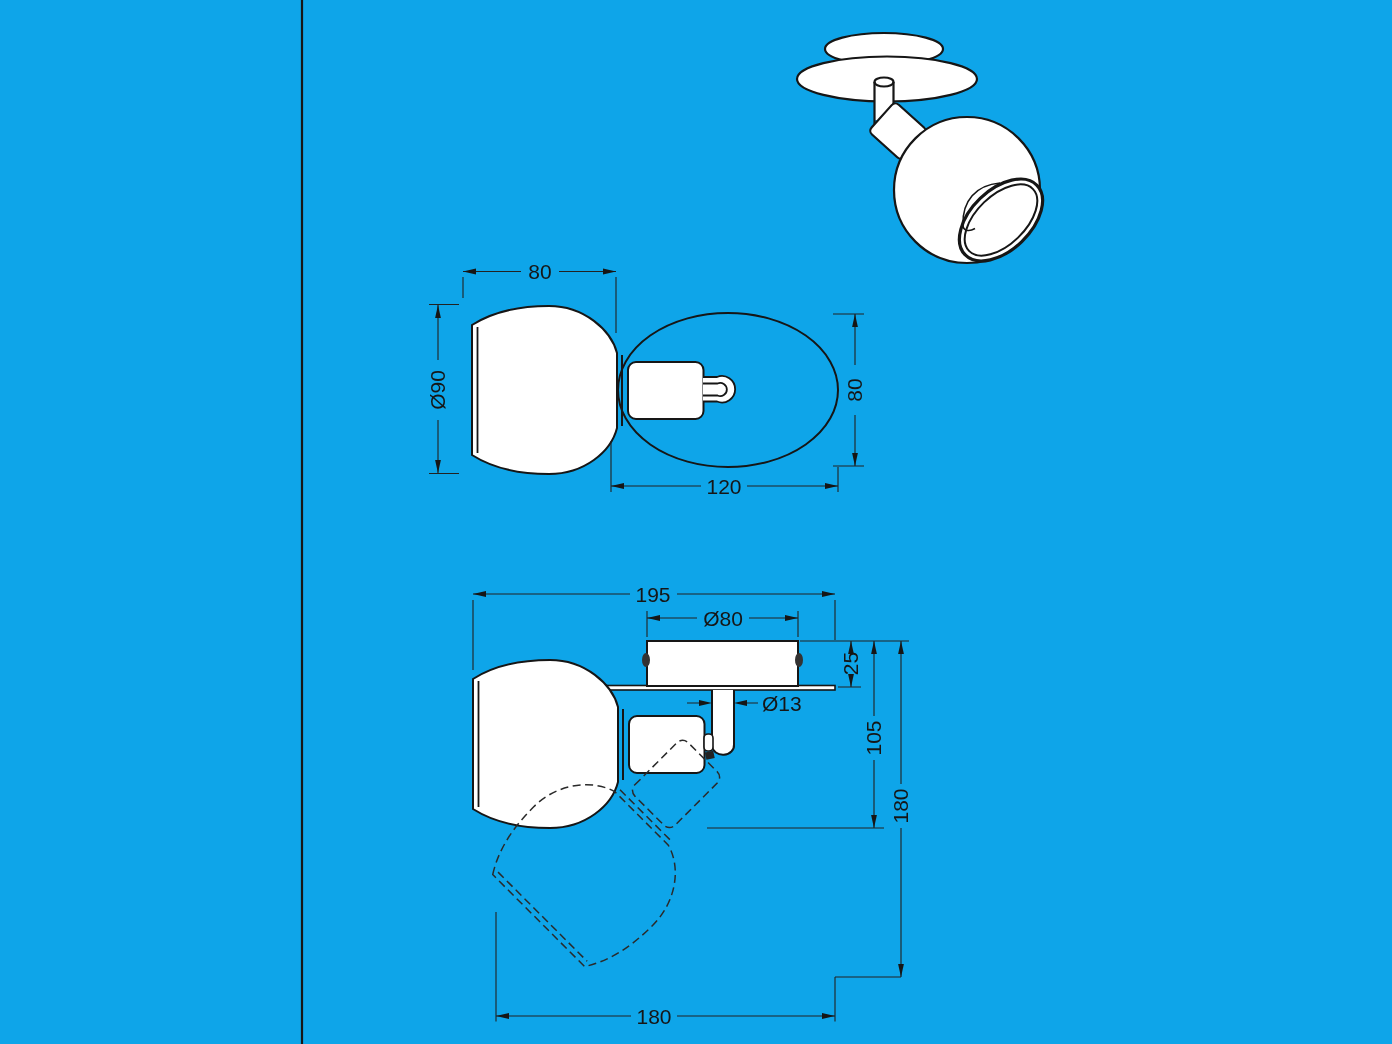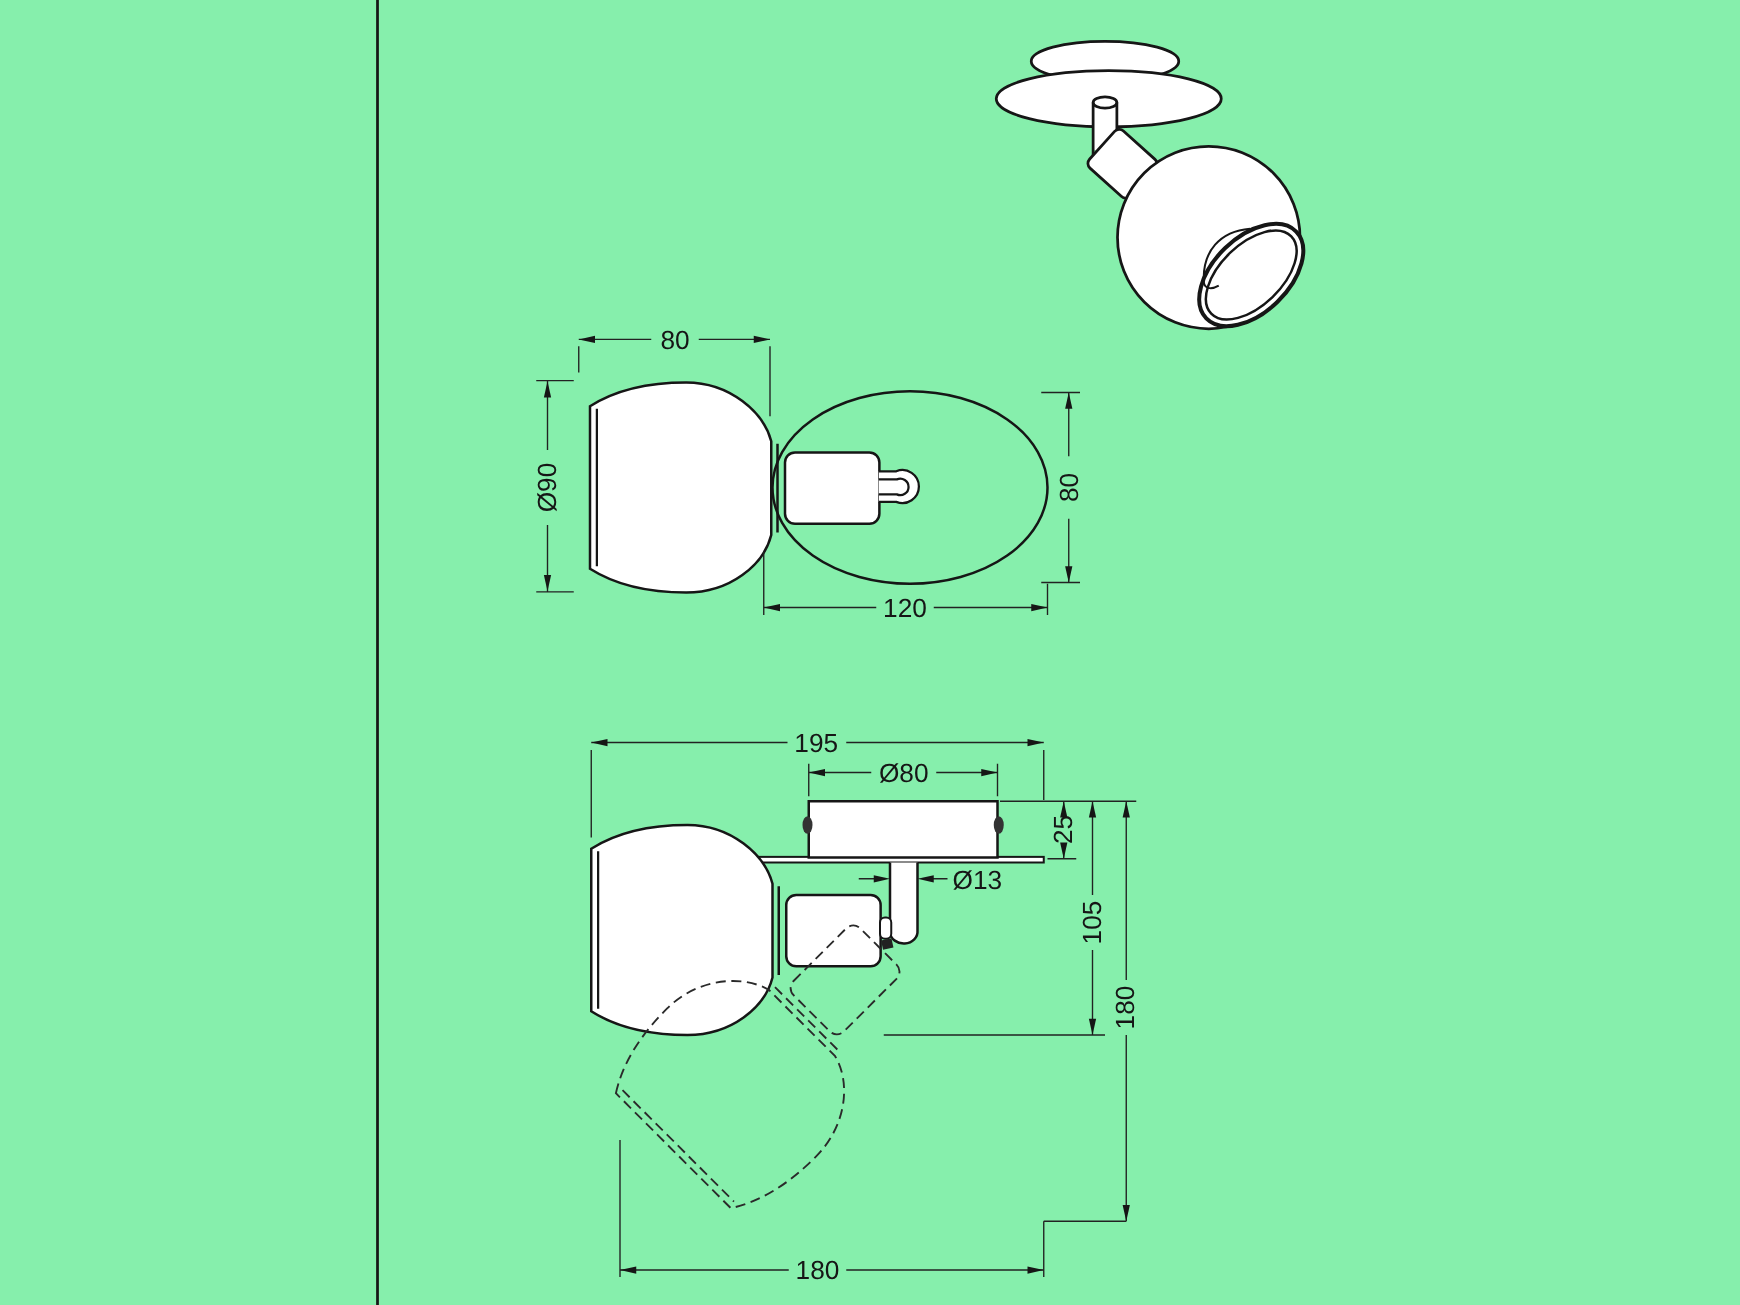--- a/index.html
+++ b/index.html
@@ -1,16 +1,16 @@
 <!DOCTYPE html>
 <html><head>
 <meta charset="utf-8">
 <style>
   html,body{margin:0;padding:0;background:#ffffff;}
-  .stage{position:relative;width:1392px;height:1044px;background:#86efac;overflow:hidden;}
+  .stage{position:relative;width:1392px;height:1044px;background:#0ea5e9;overflow:hidden;}
   svg{display:block;}
   text{font-family:"Liberation Sans","DejaVu Sans",sans-serif;font-size:21px;fill:#161616;}
   .outline{fill:#ffffff;stroke:#161616;stroke-width:2;}
   .outline-thin{fill:none;stroke:#161616;stroke-width:1.8;}
   .iso{fill:#ffffff;stroke:#161616;stroke-width:2.2;}
   .dim{stroke:#222222;stroke-width:1.1;fill:none;}
   .arrow{fill:#161616;stroke:none;}
   .dashes{fill:none;stroke:#2a2a2a;stroke-width:1.5;stroke-dasharray:8 4.5;}
 </style>
 </head>

